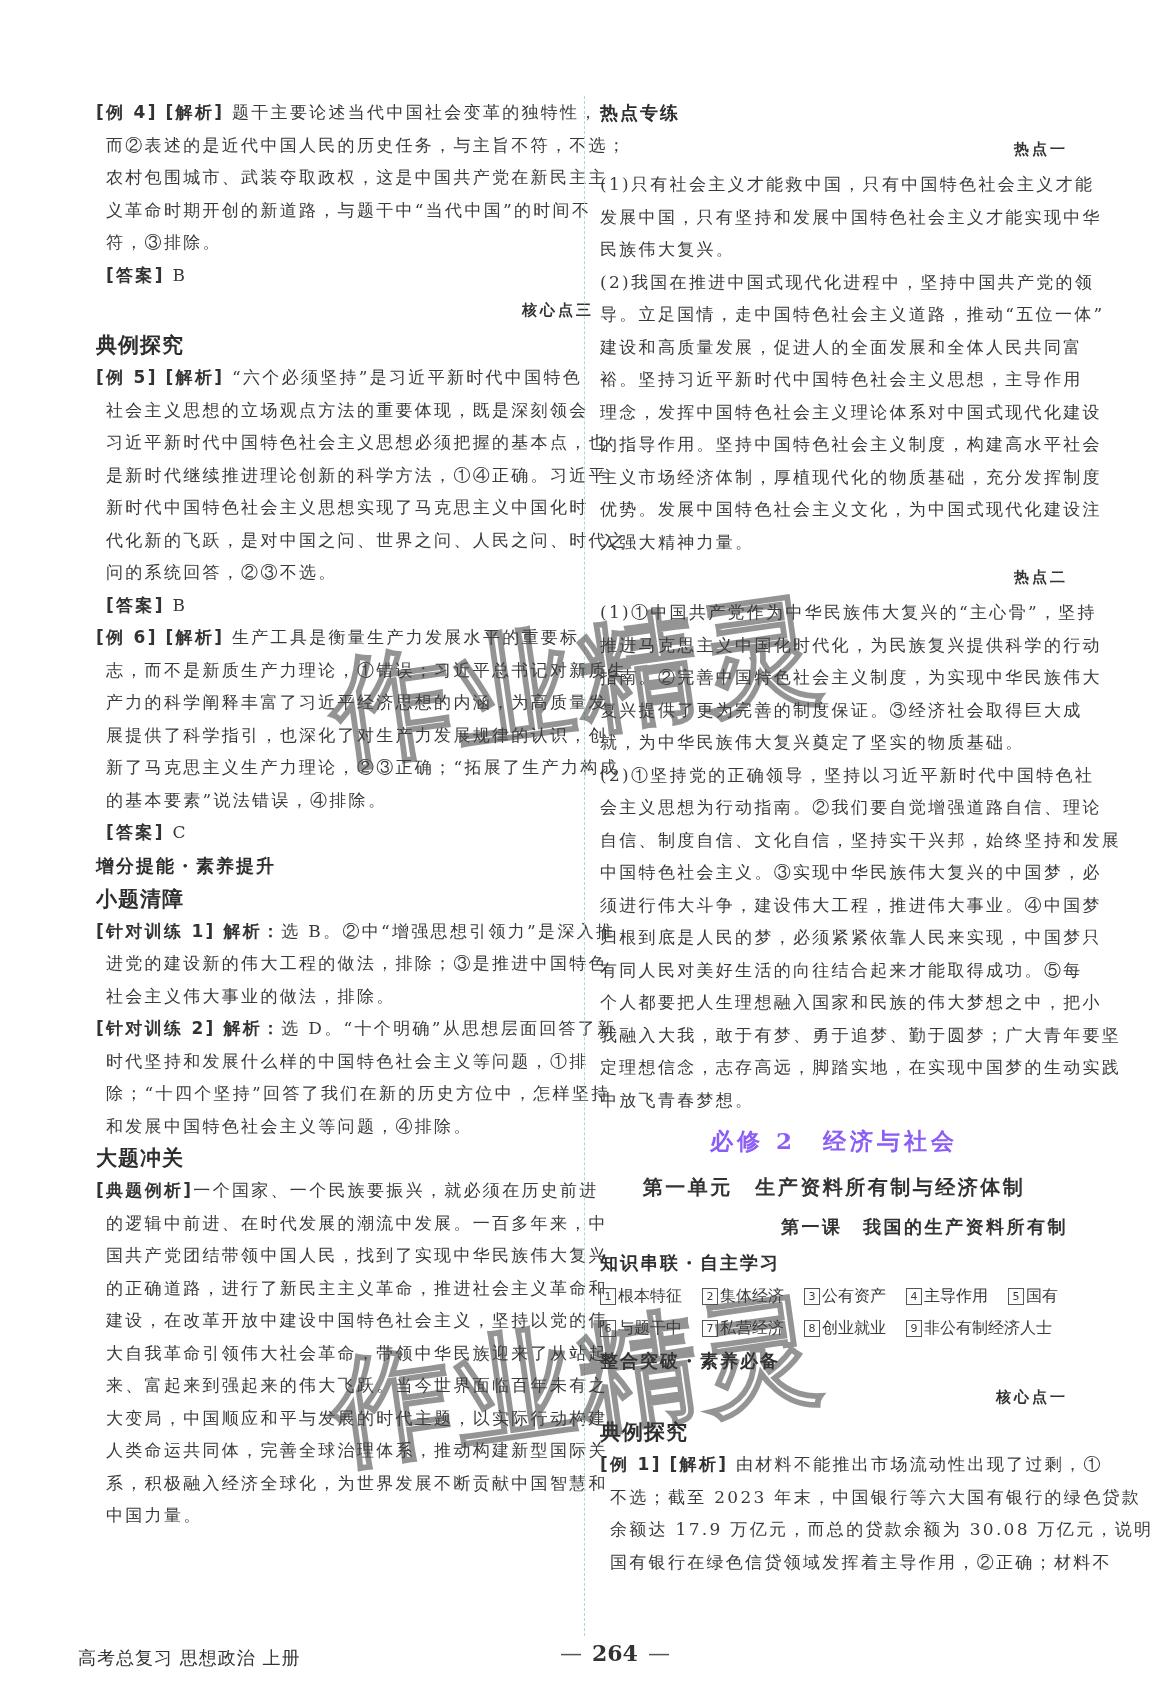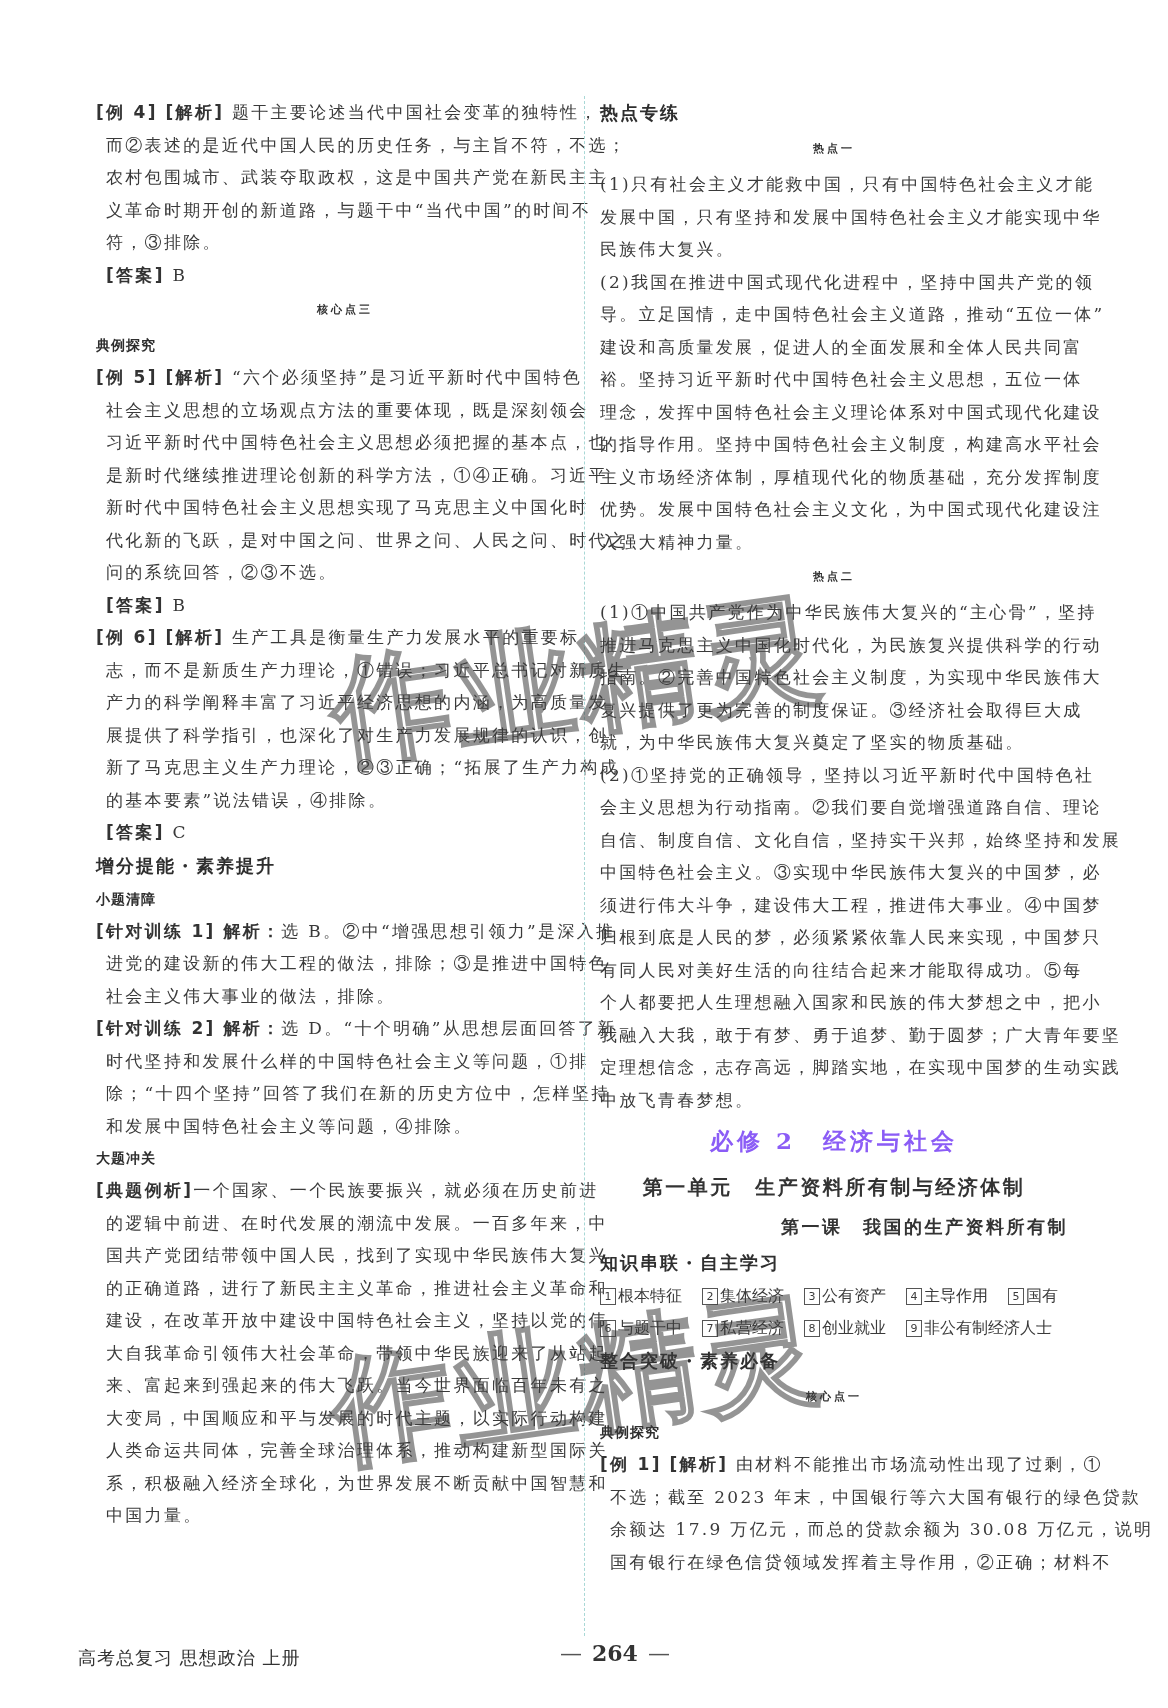--- a/index.html
+++ b/index.html
@@ -13,22 +13,22 @@
   .col-left { left: 96px; width: 498px; }
   .col-right { left: 600px; width: 468px; }
   .divider {
     position: absolute; left: 584px; top: 96px; height: 1540px; width: 0;
     border-left: 1px dashed #a9d8d6;
   }
   .line { font-size: 17px; line-height: 32.5px; letter-spacing: 2.3px; white-space: nowrap; }
   .indent { padding-left: 10px; }
   .tag { font-family: "DejaVu Sans", "Liberation Sans", sans-serif; font-weight: bold; color: #333; }
   .h-section { font-family: "DejaVu Sans", "Liberation Sans", sans-serif; font-weight: bold; font-size: 18px; line-height: 34px; letter-spacing: 2px; color: #2e2e2e; }
-  .h-sub { font-family: "DejaVu Sans", "Liberation Sans", sans-serif; font-weight: bold; font-size: 14px; line-height: 32px; letter-spacing: 1px; color: #2e2e2e; }
-  .h-center { text-align: center; font-family: "DejaVu Sans", "Liberation Sans", sans-serif; font-weight: bold; font-size: 11px; line-height: 38px; letter-spacing: 3px; color: #333; }
+  .h-sub { font-family: "DejaVu Sans", "Liberation Sans", sans-serif; font-weight: bold; font-size: 21px; line-height: 32px; letter-spacing: 1px; color: #2e2e2e; }
+  .h-center { text-align: right; font-family: "DejaVu Sans", "Liberation Sans", sans-serif; font-weight: bold; font-size: 15px; line-height: 38px; letter-spacing: 3px; color: #333; }
   .h-book { text-align: center; font-family: "DejaVu Serif", serif; font-weight: bold; font-size: 23px; line-height: 50px; letter-spacing: 4px; color: #8b5cf6; }
   .h-unit { text-align: center; font-family: Liberation Serif, serif; font-weight: bold; font-size: 20px; line-height: 42px; letter-spacing: 2.5px; color: #333; }
   .h-lesson { text-align: right; font-family: "DejaVu Sans", "Liberation Sans", sans-serif; font-weight: bold; font-size: 18px; line-height: 38px; letter-spacing: 2.5px; color: #333; }
   .kw-row { display: flex; gap: 20px; font-size: 16px; line-height: 32px; white-space: nowrap; }
   .kw { display: inline-flex; align-items: center; gap: 2px; }
   .kw-num { display: inline-block; width: 14px; height: 15px; border: 1px solid #555; font-size: 11px; line-height: 15px; text-align: center; font-family: "DejaVu Sans", sans-serif; }
   .footer { position: absolute; top: 1646px; left: 78px; width: 990px; height: 30px; }
   .footer-title { position: absolute; left: 0; top: 0; font-size: 18px; letter-spacing: 1px; color: #333; }
   .footer-page { position: absolute; left: 472px; top: -6px; font-size: 22px; font-weight: bold; color: #333; font-family: "DejaVu Serif", serif; }
   .footer-dash { color: #555; font-weight: normal; padding: 0 10px; }
@@ -146,21 +146,21 @@
     <div class="h-section">热点专练</div>
 
     <div>
       <div class="h-center">热点一</div>
       <div class="line">(1)只有社会主义才能救中国，只有中国特色社会主义才能</div>
       <div class="line">发展中国，只有坚持和发展中国特色社会主义才能实现中华</div>
       <div class="line">民族伟大复兴。</div>
       <div class="line">(2)我国在推进中国式现代化进程中，坚持中国共产党的领</div>
       <div class="line">导。立足国情，走中国特色社会主义道路，推动“五位一体”</div>
       <div class="line">建设和高质量发展，促进人的全面发展和全体人民共同富</div>
-      <div class="line">裕。坚持习近平新时代中国特色社会主义思想，五位一体</div>
+      <div class="line">裕。坚持习近平新时代中国特色社会主义思想，主导作用</div>
       <div class="line">理念，发挥中国特色社会主义理论体系对中国式现代化建设</div>
       <div class="line">的指导作用。坚持中国特色社会主义制度，构建高水平社会</div>
       <div class="line">主义市场经济体制，厚植现代化的物质基础，充分发挥制度</div>
       <div class="line">优势。发展中国特色社会主义文化，为中国式现代化建设注</div>
       <div class="line">入强大精神力量。</div>
     </div>
 
     <div>
       <div class="h-center">热点二</div>
       <div class="line">(1)①中国共产党作为中华民族伟大复兴的“主心骨”，坚持</div>

